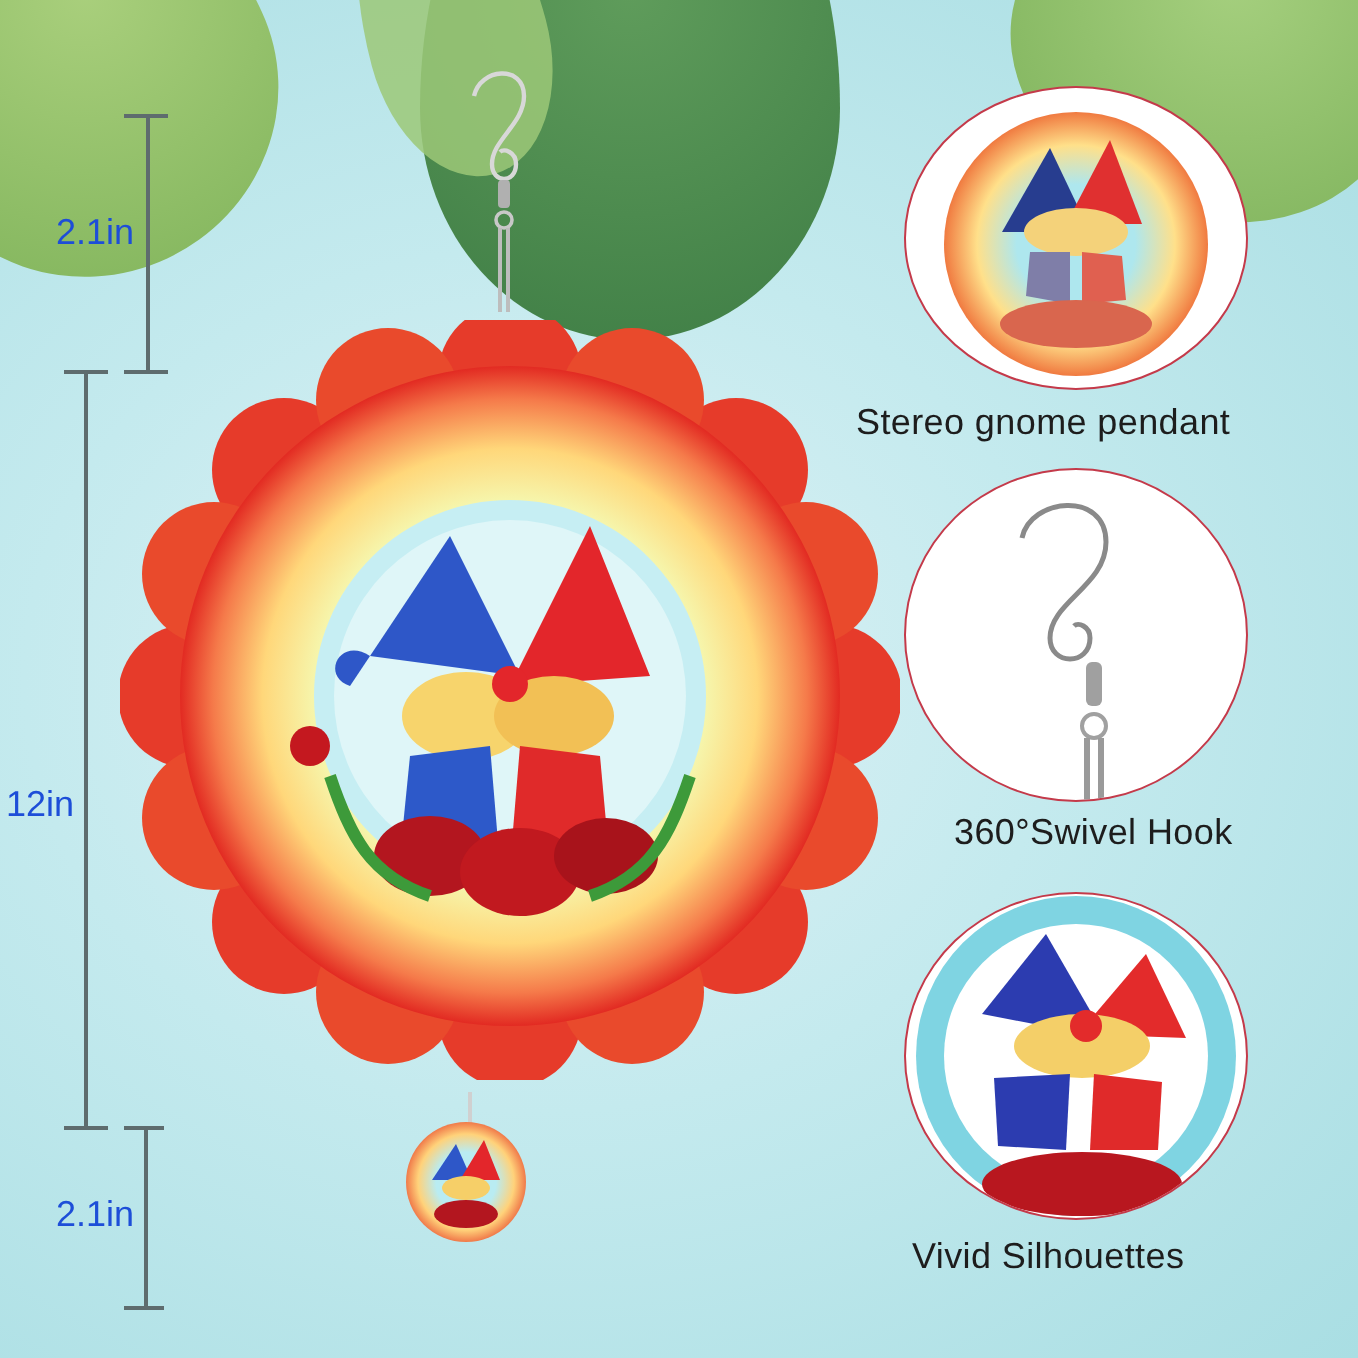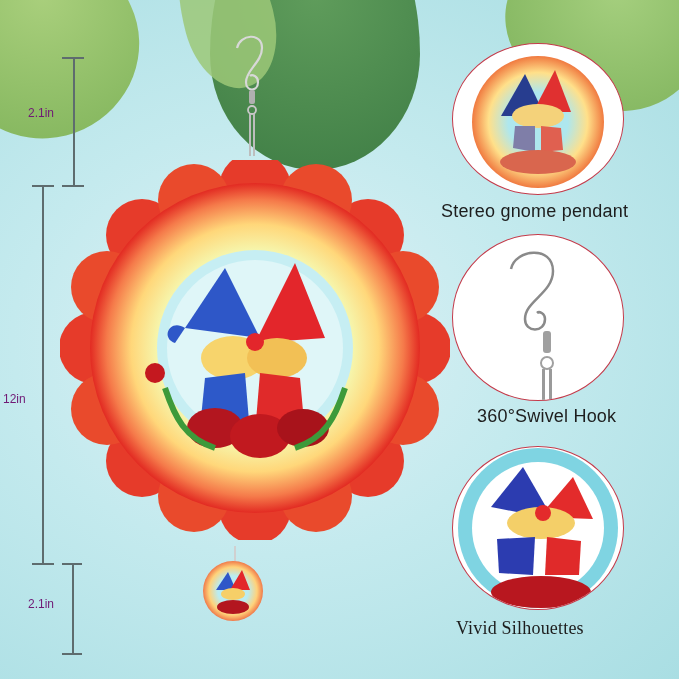--- a/index.html
+++ b/index.html
@@ -1,21 +1,21 @@
 <!DOCTYPE html>
 <html><head>
 <meta charset="utf-8">
 <style>
   html, body { margin:0; padding:0; }
   body { width:679px; height:679px; overflow:hidden; position:relative;
     font-family: "Liberation Sans", "DejaVu Sans", sans-serif;
     background: radial-gradient(ellipse at 40% 50%, #dff2f6 0%, #c4eaee 45%, #a9dee3 100%); }
   .abs { position:absolute; }
   .leaf { position:absolute; border-radius: 50% 50% 50% 50% / 60% 60% 40% 40%; }
-  .dim-text { position:absolute; font-size:12px; color:#701a75; }
+  .dim-text { position:absolute; font-size:18px; color:#1d4ed8; }
   .vline { position:absolute; width:1.5px; background:#5e6c6e; }
   .hline { position:absolute; height:1.5px; background:#5e6c6e; }
   .feature-label { position:absolute; font-size:18px; color:#1d1d1d; white-space:nowrap; letter-spacing:0.2px; }
   .circle { position:absolute; border-radius:50%; border:1.5px solid #c43a4a; background:#fff; overflow:hidden; }
 </style>
 </head>
 <body>
 
 <div class="leaf" style="left:-60px;top:-90px;width:190px;height:230px;background:radial-gradient(circle at 60% 40%,#a9cf7c,#7fb35a);transform:rotate(-25deg);"></div>
 <div class="leaf" style="left:210px;top:-120px;width:210px;height:290px;background:radial-gradient(circle at 50% 40%,#5f9c5b,#3e7d45);"></div>
@@ -127,21 +127,21 @@
       </defs>
     <circle cx="85" cy="78" r="66" fill="url(#tg)"></circle>
     <path d="M48 72 L72 30 L92 72 Z" fill="#273d8f"></path>
     <path d="M80 68 L102 26 L118 68 Z" fill="#e03030"></path>
     <ellipse cx="85" cy="72" rx="26" ry="12" fill="#f4d27a"></ellipse>
     <path d="M62 82 L82 82 L82 108 L60 104 Z" fill="#7f7ea8"></path>
     <path d="M88 82 L108 84 L110 106 L88 108 Z" fill="#e06050"></path>
     <ellipse cx="85" cy="118" rx="38" ry="12" fill="#d9664e"></ellipse>
   </svg>
 </div>
-<div class="feature-label" style="left:428px;top:201px;margin-left:13px;">Stereo gnome pendant</div>
+<div class="feature-label" style="left:428px;top:201px;">Stereo gnome pendant</div>
 
 <div class="circle" style="left:452px;top:234px;width:170px;height:165px;">
   <svg width="170" height="165" viewBox="0 0 170 165">
     <path d="M58 34 C 62 14, 100 10, 100 36 C 100 58, 72 66, 72 84 C 72 98, 92 98, 92 84 C 92 78, 86 76, 84 78" fill="none" stroke="#8a8a8a" stroke-width="2.5"></path>
     <rect x="90" y="96" width="8" height="22" rx="3" fill="#a0a0a0"></rect>
     <circle cx="94" cy="128" r="6" fill="none" stroke="#a0a0a0" stroke-width="2"></circle>
     <rect x="89" y="134" width="3" height="40" fill="#9a9a9a"></rect>
     <rect x="96" y="134" width="3" height="40" fill="#9a9a9a"></rect>
   </svg>
 </div>
@@ -153,13 +153,13 @@
     <circle cx="85" cy="81" r="66" fill="#ffffff"></circle>
     <path d="M38 60 L70 20 L100 72 Z" fill="#2c3cb0"></path>
     <path d="M86 70 L120 30 L140 72 Z" fill="#e32b2b"></path>
     <ellipse cx="88" cy="76" rx="34" ry="16" fill="#f4cf68"></ellipse>
     <circle cx="90" cy="66" r="8" fill="#e32b2b"></circle>
     <path d="M44 92 L82 90 L80 128 L46 126 Z" fill="#2c3cb0"></path>
     <path d="M94 90 L128 94 L126 128 L92 128 Z" fill="#e02a2a"></path>
     <ellipse cx="88" cy="145" rx="50" ry="16" fill="#b8171f"></ellipse>
   </svg>
 </div>
-<div class="feature-label" style="left:456px;top:618px;font-family:Liberation Serif, serif;">Vivid Silhouettes</div>
+<div class="feature-label" style="left:456px;top:618px;">Vivid Silhouettes</div>
 
 </body></html>

